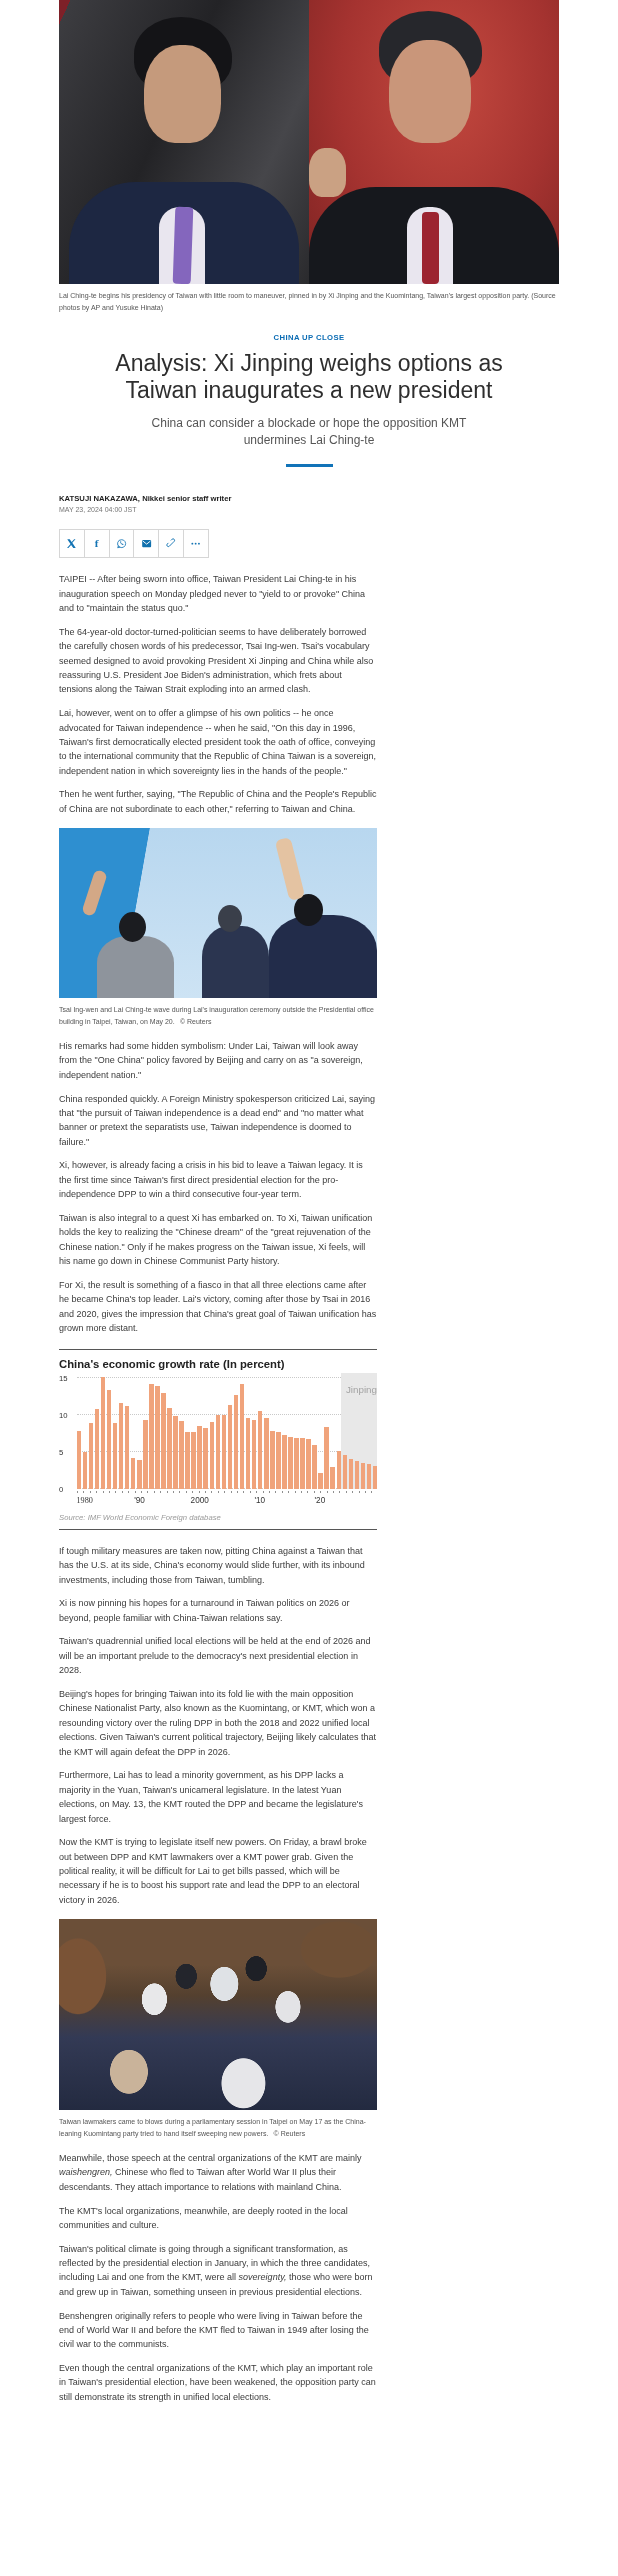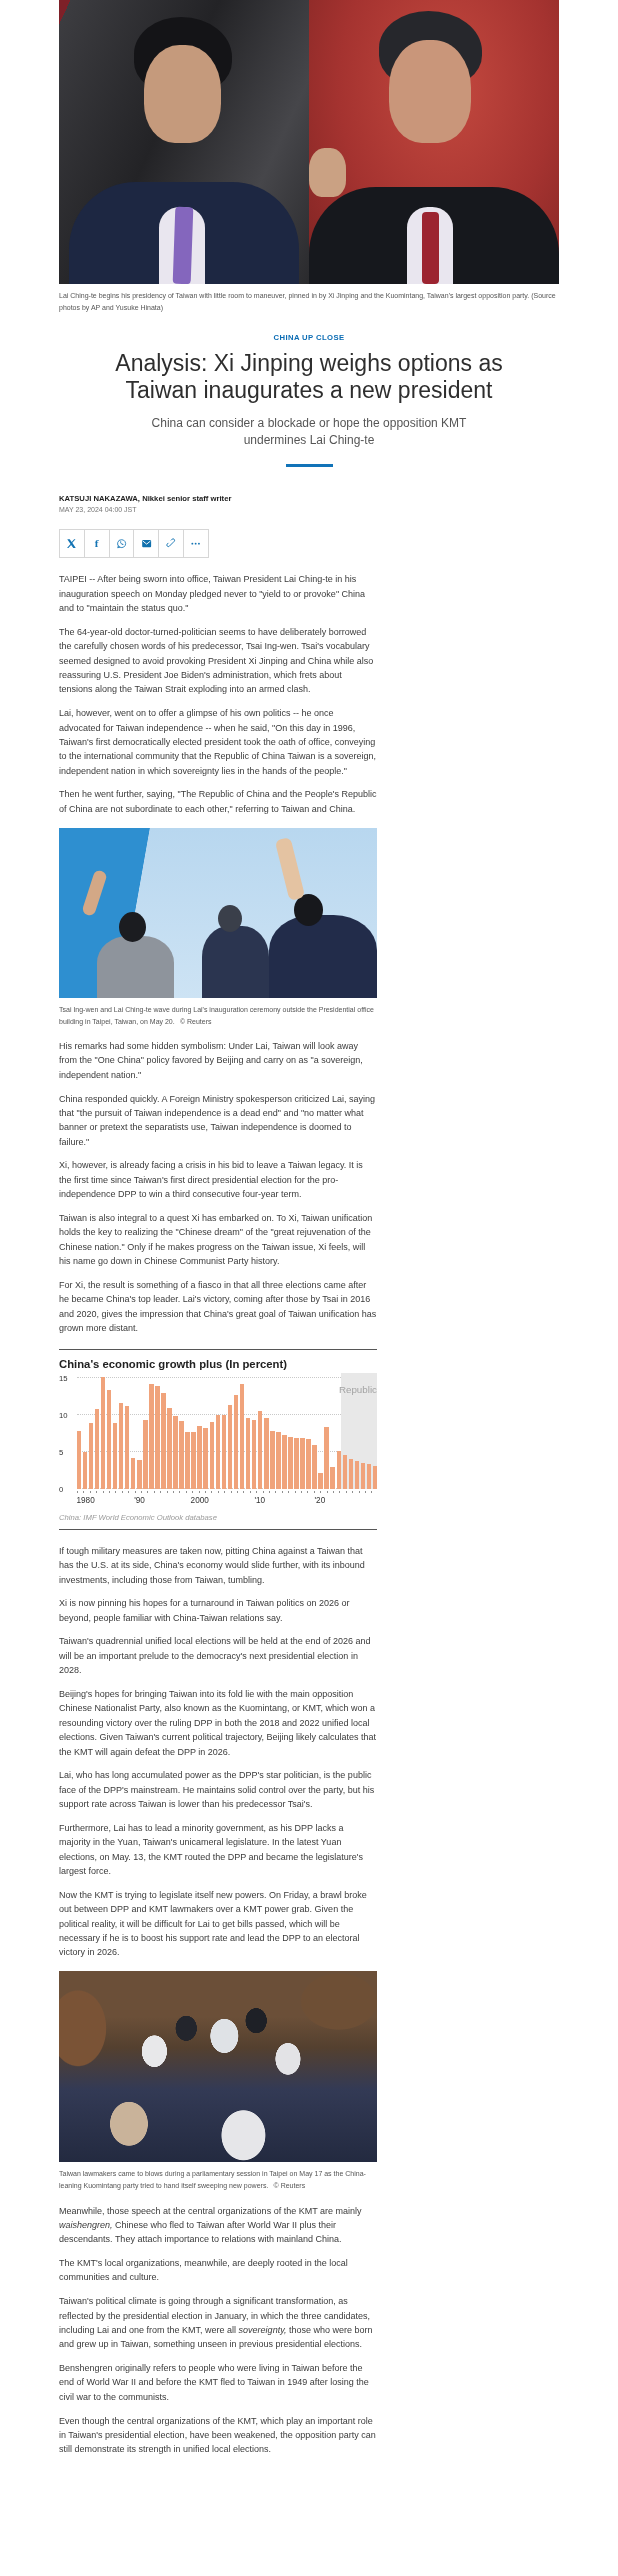--- a/index.html
+++ b/index.html
@@ -202,21 +202,21 @@
               <div class="arm arm2"></div>
             </div>
             <figcaption class="caption"><span class="cap-text">Tsai Ing-wen and Lai Ching-te wave during Lai's inauguration ceremony outside the Presidential office building in Taipei, Taiwan, on May 20.</span><span class="credit">© Reuters</span></figcaption>
           </figure>
           <p class="para"><span>His remarks had some hidden symbolism: Under Lai, Taiwan will look away from the "One China" policy favored by Beijing and carry on as "a sovereign, independent nation."</span></p>
           <p class="para"><span>China responded quickly. A Foreign Ministry spokesperson criticized Lai, saying that "the pursuit of Taiwan independence is a dead end" and "no matter what banner or pretext the separatists use, Taiwan independence is doomed to failure."</span></p>
           <p class="para"><span>Xi, however, is already facing a crisis in his bid to leave a Taiwan legacy. It is the first time since Taiwan's first direct presidential election for the pro-independence DPP to win a third consecutive four-year term.</span></p>
           <p class="para"><span>Taiwan is also integral to a quest Xi has embarked on. To Xi, Taiwan unification holds the key to realizing the "Chinese dream" of the "great rejuvenation of the Chinese nation." Only if he makes progress on the Taiwan issue, Xi feels, will his name go down in Chinese Communist Party history.</span></p>
           <p class="para"><span>For Xi, the result is something of a fiasco in that all three elections came after he became China's top leader. Lai's victory, coming after those by Tsai in 2016 and 2020, gives the impression that China's great goal of Taiwan unification has grown more distant.</span></p>
           <div class="chart-box">
-            <div class="chart-title">China's economic growth plus (In percent)</div>
+            <div class="chart-title">China's economic growth rate (In percent)</div>
             <div class="plot">
               <div class="gridline" style="bottom: 0%;"></div>
               <div class="ylab" style="bottom: 0%; transform: translateY(50%);">0</div>
               <div class="gridline" style="bottom: 33.3333%;"></div>
               <div class="ylab" style="bottom: 33.3333%; transform: translateY(50%);">5</div>
               <div class="gridline" style="bottom: 66.6667%;"></div>
               <div class="ylab" style="bottom: 66.6667%; transform: translateY(50%);">10</div>
               <div class="gridline" style="bottom: 100%;"></div>
               <div class="ylab" style="bottom: 100%; transform: translateY(50%);">15</div>
               <div class="est-region" style="left: 88%;"></div>
@@ -265,37 +265,36 @@
                 <div class="bar" style="height: 56%;"></div>
                 <div class="bar" style="height: 20%;"></div>
                 <div class="bar" style="height: 34.6667%;"></div>
                 <div class="bar" style="height: 30.6667%;"></div>
                 <div class="bar" style="height: 27.3333%;"></div>
                 <div class="bar" style="height: 25.3333%;"></div>
                 <div class="bar" style="height: 24%;"></div>
                 <div class="bar" style="height: 22.6667%;"></div>
                 <div class="bar" style="height: 21.3333%;"></div>
               </div>
-              <div class="est-label">Republic</div>
+              <div class="est-label">Jinping</div>
             </div>
             <div class="ticks"></div>
             <div class="xlabels">
-              <div class="xlab first" style="left: 0%;">1980</div>
+              <div class="xlab first" style="left: 0%; font-family: Liberation Serif, serif;">1980</div>
               <div class="xlab" style="left: 21%;">'90</div>
               <div class="xlab" style="left: 41%;">2000</div>
               <div class="xlab" style="left: 61%;">'10</div>
               <div class="xlab" style="left: 81%;">'20</div>
             </div>
-            <div class="chart-source">China: IMF World Economic Outlook database</div>
+            <div class="chart-source">Source: IMF World Economic Foreign database</div>
           </div>
           <p class="para"><span>If tough military measures are taken now, pitting China against a Taiwan that has the U.S. at its side, China's economy would slide further, with its inbound investments, including those from Taiwan, tumbling.</span></p>
           <p class="para"><span>Xi is now pinning his hopes for a turnaround in Taiwan politics on 2026 or beyond, people familiar with China-Taiwan relations say.</span></p>
           <p class="para"><span>Taiwan's quadrennial unified local elections will be held at the end of 2026 and will be an important prelude to the democracy's next presidential election in 2028.</span></p>
           <p class="para"><span>Beijing's hopes for bringing Taiwan into its fold lie with the main opposition Chinese Nationalist Party, also known as the Kuomintang, or KMT, which won a resounding victory over the ruling DPP in both the 2018 and 2022 unified local elections. Given Taiwan's current political trajectory, Beijing likely calculates that the KMT will again defeat the DPP in 2026.</span></p>
-          <p class="para"><span>Lai, who has long accumulated power as the DPP's star politician, is the public face of the DPP's mainstream. He maintains solid control over the party, but his support rate across Taiwan is lower than his predecessor Tsai's.</span></p>
           <p class="para"><span>Furthermore, Lai has to lead a minority government, as his DPP lacks a majority in the Yuan, Taiwan's unicameral legislature. In the latest Yuan elections, on May. 13, the KMT routed the DPP and became the legislature's largest force.</span></p>
           <p class="para"><span>Now the KMT is trying to legislate itself new powers. On Friday, a brawl broke out between DPP and KMT lawmakers over a KMT power grab. Given the political reality, it will be difficult for Lai to get bills passed, which will be necessary if he is to boost his support rate and lead the DPP to an electoral victory in 2026.</span></p>
           <figure class="photo">
             <div class="photo-art art-fig-brawl"></div>
             <figcaption class="caption"><span class="cap-text">Taiwan lawmakers came to blows during a parliamentary session in Taipei on May 17 as the China-leaning Kuomintang party tried to hand itself sweeping new powers.</span><span class="credit">© Reuters</span></figcaption>
           </figure>
           <p class="para"><span>Meanwhile, those speech at the central organizations of the KMT are mainly </span><em>waishengren,</em><span> Chinese who fled to Taiwan after World War II plus their descendants. They attach importance to relations with mainland China.</span></p>
           <p class="para"><span>The KMT's local organizations, meanwhile, are deeply rooted in the local communities and culture.</span></p>
           <p class="para"><span>Taiwan's political climate is going through a significant transformation, as reflected by the presidential election in January, in which the three candidates, including Lai and one from the KMT, were all </span><em>sovereignty,</em><span> those who were born and grew up in Taiwan, something unseen in previous presidential elections.</span></p>
           <p class="para"><span>Benshengren originally refers to people who were living in Taiwan before the end of World War II and before the KMT fled to Taiwan in 1949 after losing the civil war to the communists.</span></p>

